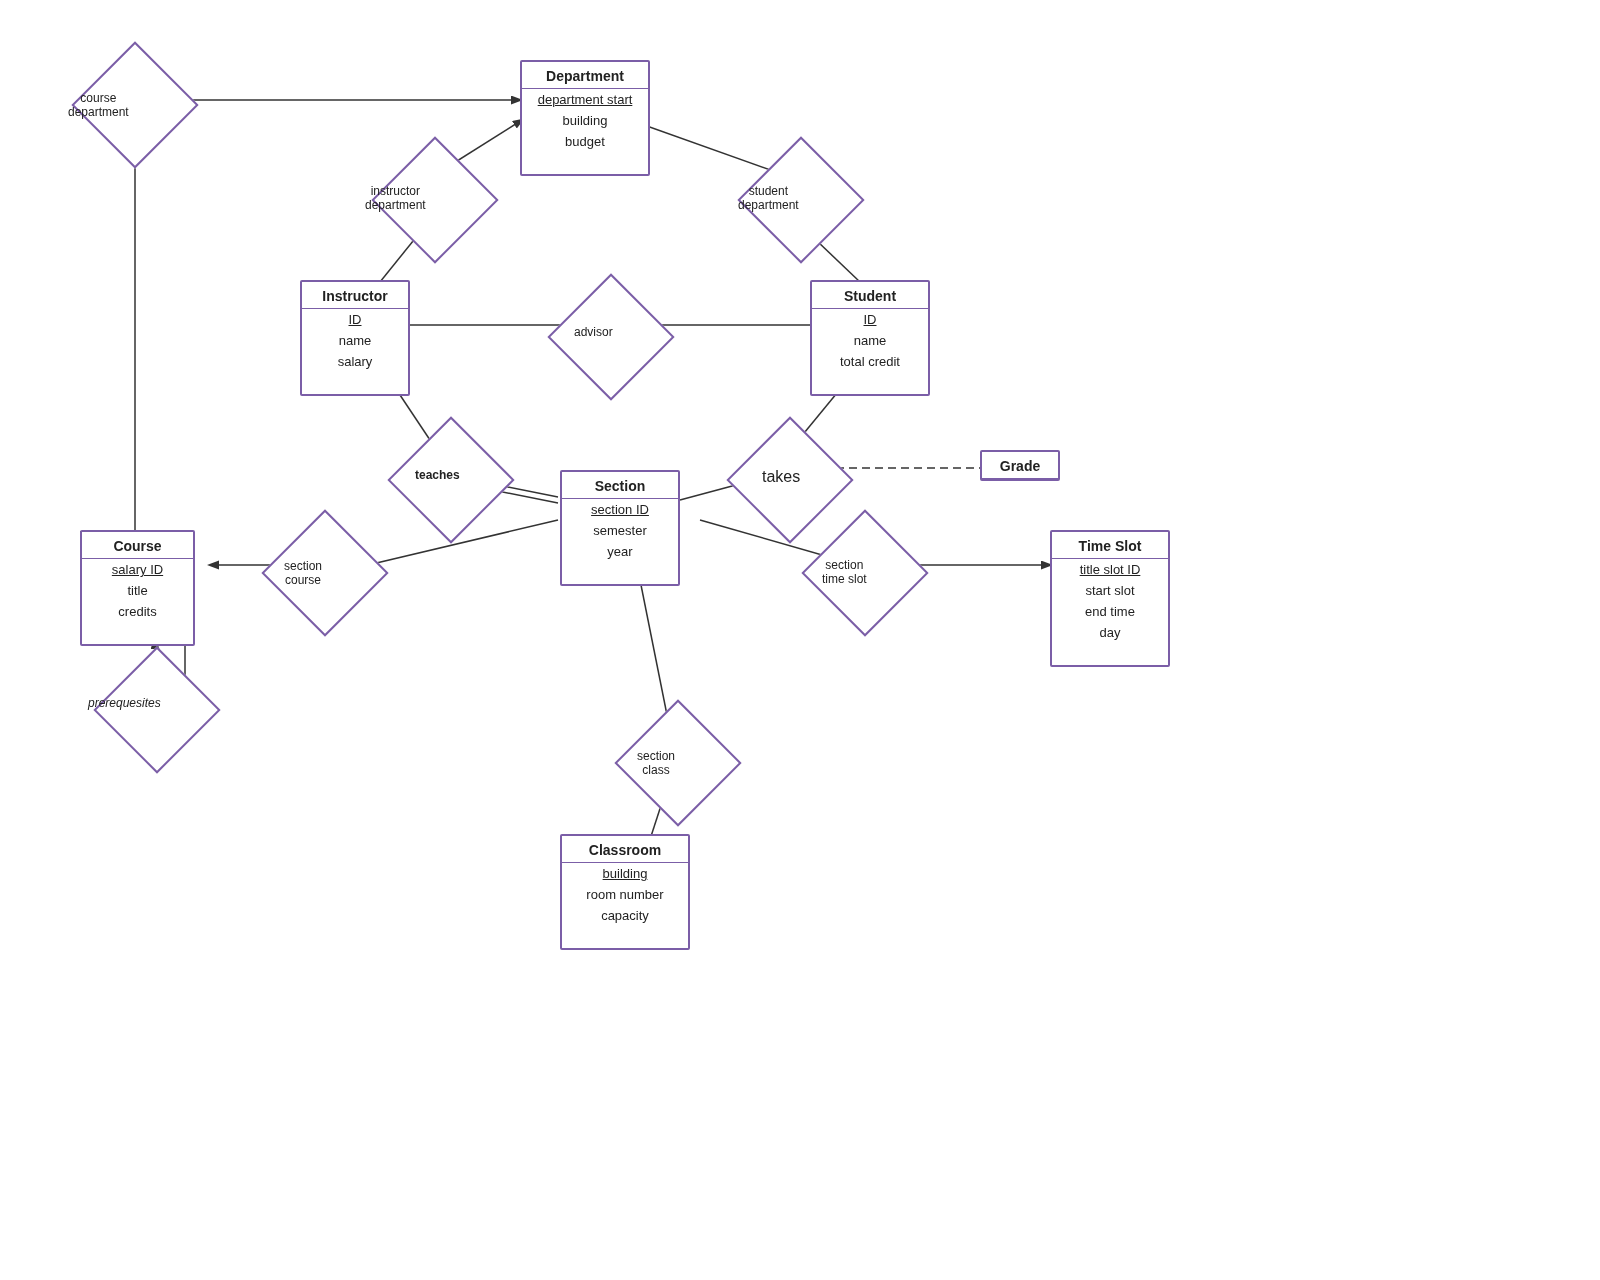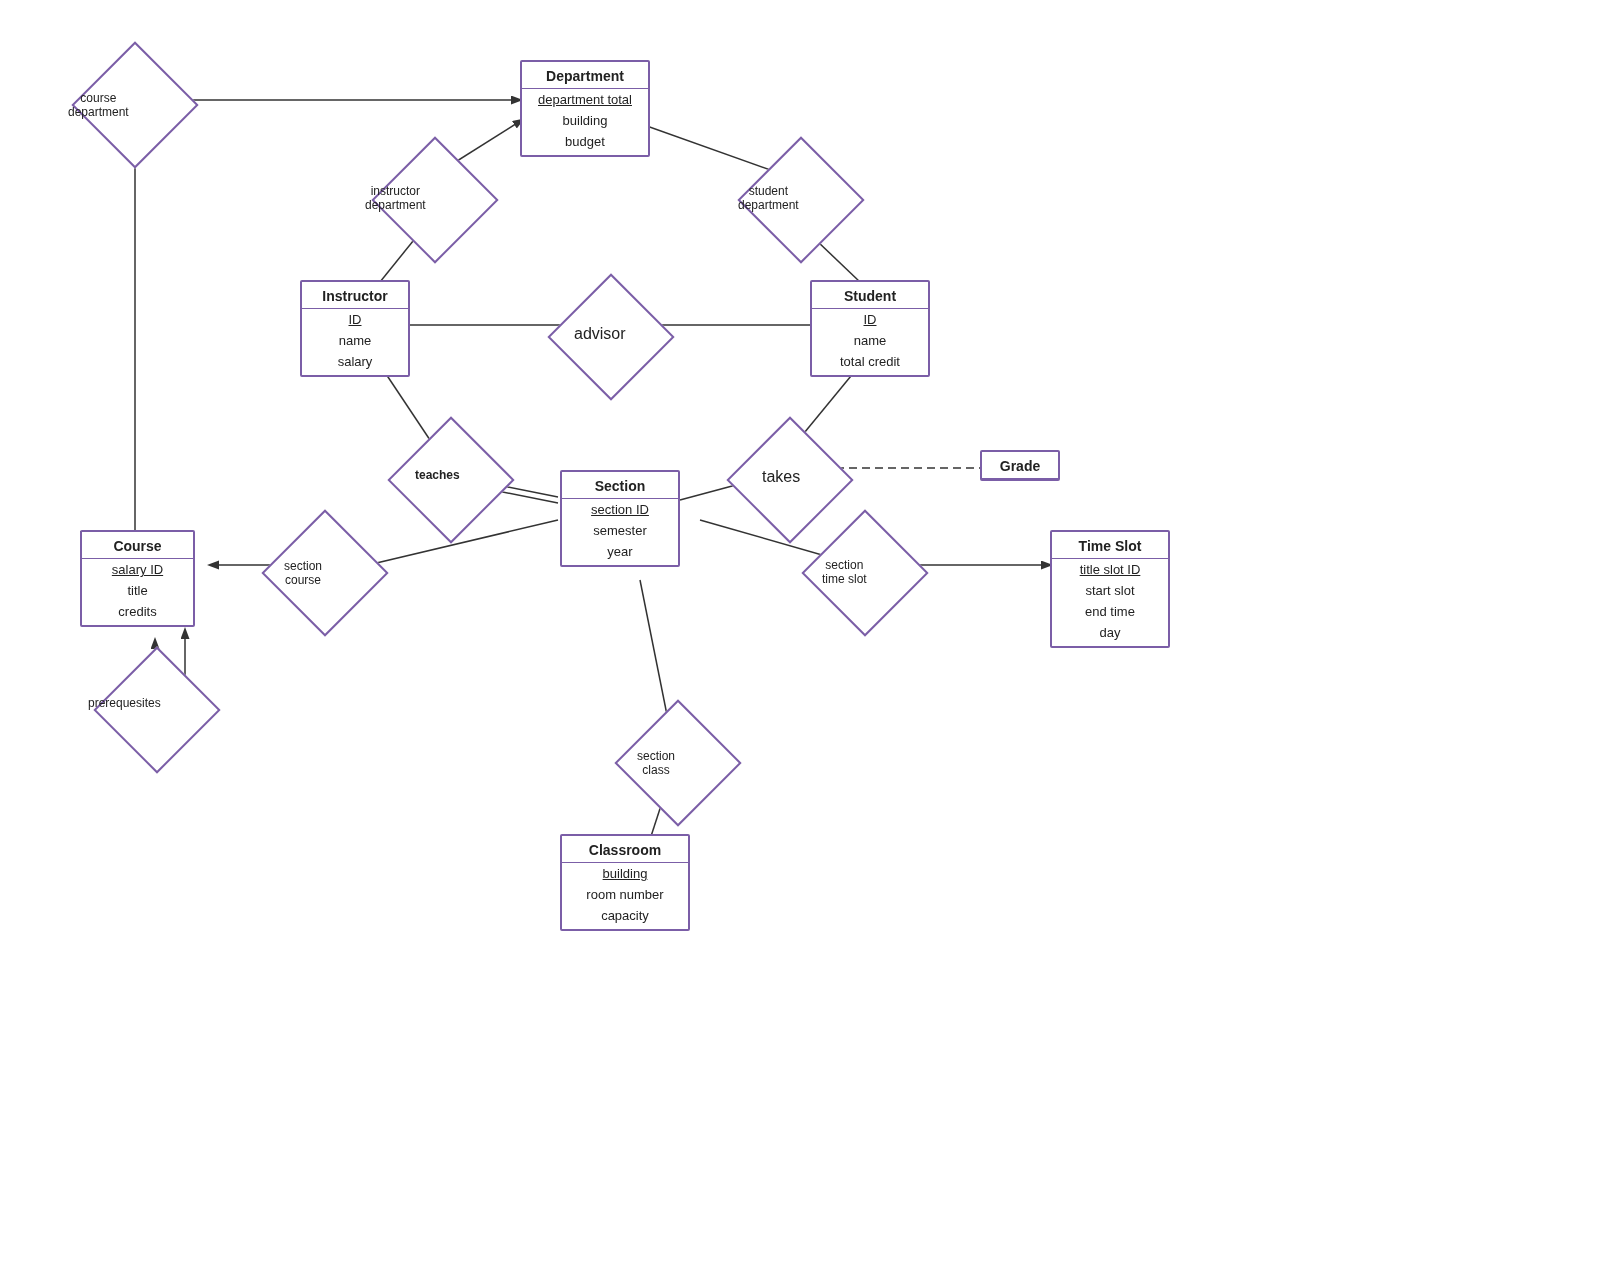--- a/index.html
+++ b/index.html
@@ -39,21 +39,21 @@
     }
     .entity .entity-attr {
       font-size: 13px;
       color: #222;
       padding: 3px 14px;
     }
     .entity .entity-attr.pk {
       text-decoration: underline;
     }
     .entity .entity-attr:last-child {
-      padding-bottom: 6px;
+      padding-bottom: 25px;
     }
     .relationship {
       position: absolute;
       width: 90px;
       height: 90px;
       transform: rotate(45deg);
       border: 2px solid #7b5ea7;
       background: #fff;
     }
     .relationship-label {
@@ -120,21 +120,21 @@
         <path d="M0,0 L0,6 L8,3 z" fill="#333"></path>
       </marker>
       <marker id="arrowPurple" markerWidth="8" markerHeight="8" refX="6" refY="3" orient="auto">
         <path d="M0,0 L0,6 L8,3 z" fill="#333"></path>
       </marker>
     </defs>
   </svg>
 
   <div class="entity" style="left:520px; top:60px; min-width:130px;">
     <div class="entity-title">Department</div>
-    <div class="entity-attr pk">department total</div>
+    <div class="entity-attr pk">department start</div>
     <div class="entity-attr">building</div>
     <div class="entity-attr">budget</div>
   </div>
 
   <div class="entity" style="left:300px; top:280px; min-width:110px;">
     <div class="entity-title">Instructor</div>
     <div class="entity-attr pk">ID</div>
     <div class="entity-attr">name</div>
     <div class="entity-attr">salary</div>
   </div>
@@ -182,33 +182,33 @@
   <div class="relationship" style="left:90px; top:60px;"></div>
   <div class="relationship-label" style="left:68px; top:91px; font-size:12px;">course<br>department</div>
 
   <div class="relationship" style="left:390px; top:155px;"></div>
   <div class="relationship-label" style="left:365px; top:184px; font-size:12px;">instructor<br>department</div>
 
   <div class="relationship" style="left:756px; top:155px;"></div>
   <div class="relationship-label" style="left:738px; top:184px; font-size:12px;">student<br>department</div>
 
   <div class="relationship" style="left:566px; top:292px;"></div>
-  <div class="relationship-label" style="left:574px; top:325px; font-size:16px;">advisor</div>
+  <div class="relationship-label" style="left:574px; top:325px; font-size:12px;">advisor</div>
 
   <div class="relationship" style="left:406px; top:435px;"></div>
   <div class="relationship-label" style="left:415px; top:468px; font-size:12px;font-weight:bold;">teaches</div>
 
   <div class="relationship" style="left:745px; top:435px;"></div>
   <div class="relationship-label" style="left:762px; top:468px; font-size:16px;">takes</div>
 
   <div class="relationship" style="left:280px; top:528px;"></div>
   <div class="relationship-label" style="left:284px; top:559px; font-size:12px;">section<br>course</div>
 
   <div class="relationship" style="left:820px; top:528px;"></div>
   <div class="relationship-label" style="left:822px; top:558px; font-size:12px;">section<br>time slot</div>
 
   <div class="relationship" style="left:633px; top:718px;"></div>
   <div class="relationship-label" style="left:637px; top:749px; font-size:12px;">section<br>class</div>
 
   <div class="relationship" style="left:112px; top:665px;"></div>
-  <div class="relationship-label" style="left:88px; top:696px; font-size:12px;">prerequesites</div>
+  <div class="relationship-label" style="left:88px; top:696px; font-size:12px;font-style:italic;">prerequesites</div>
 
 </div>
 
 </body></html>

